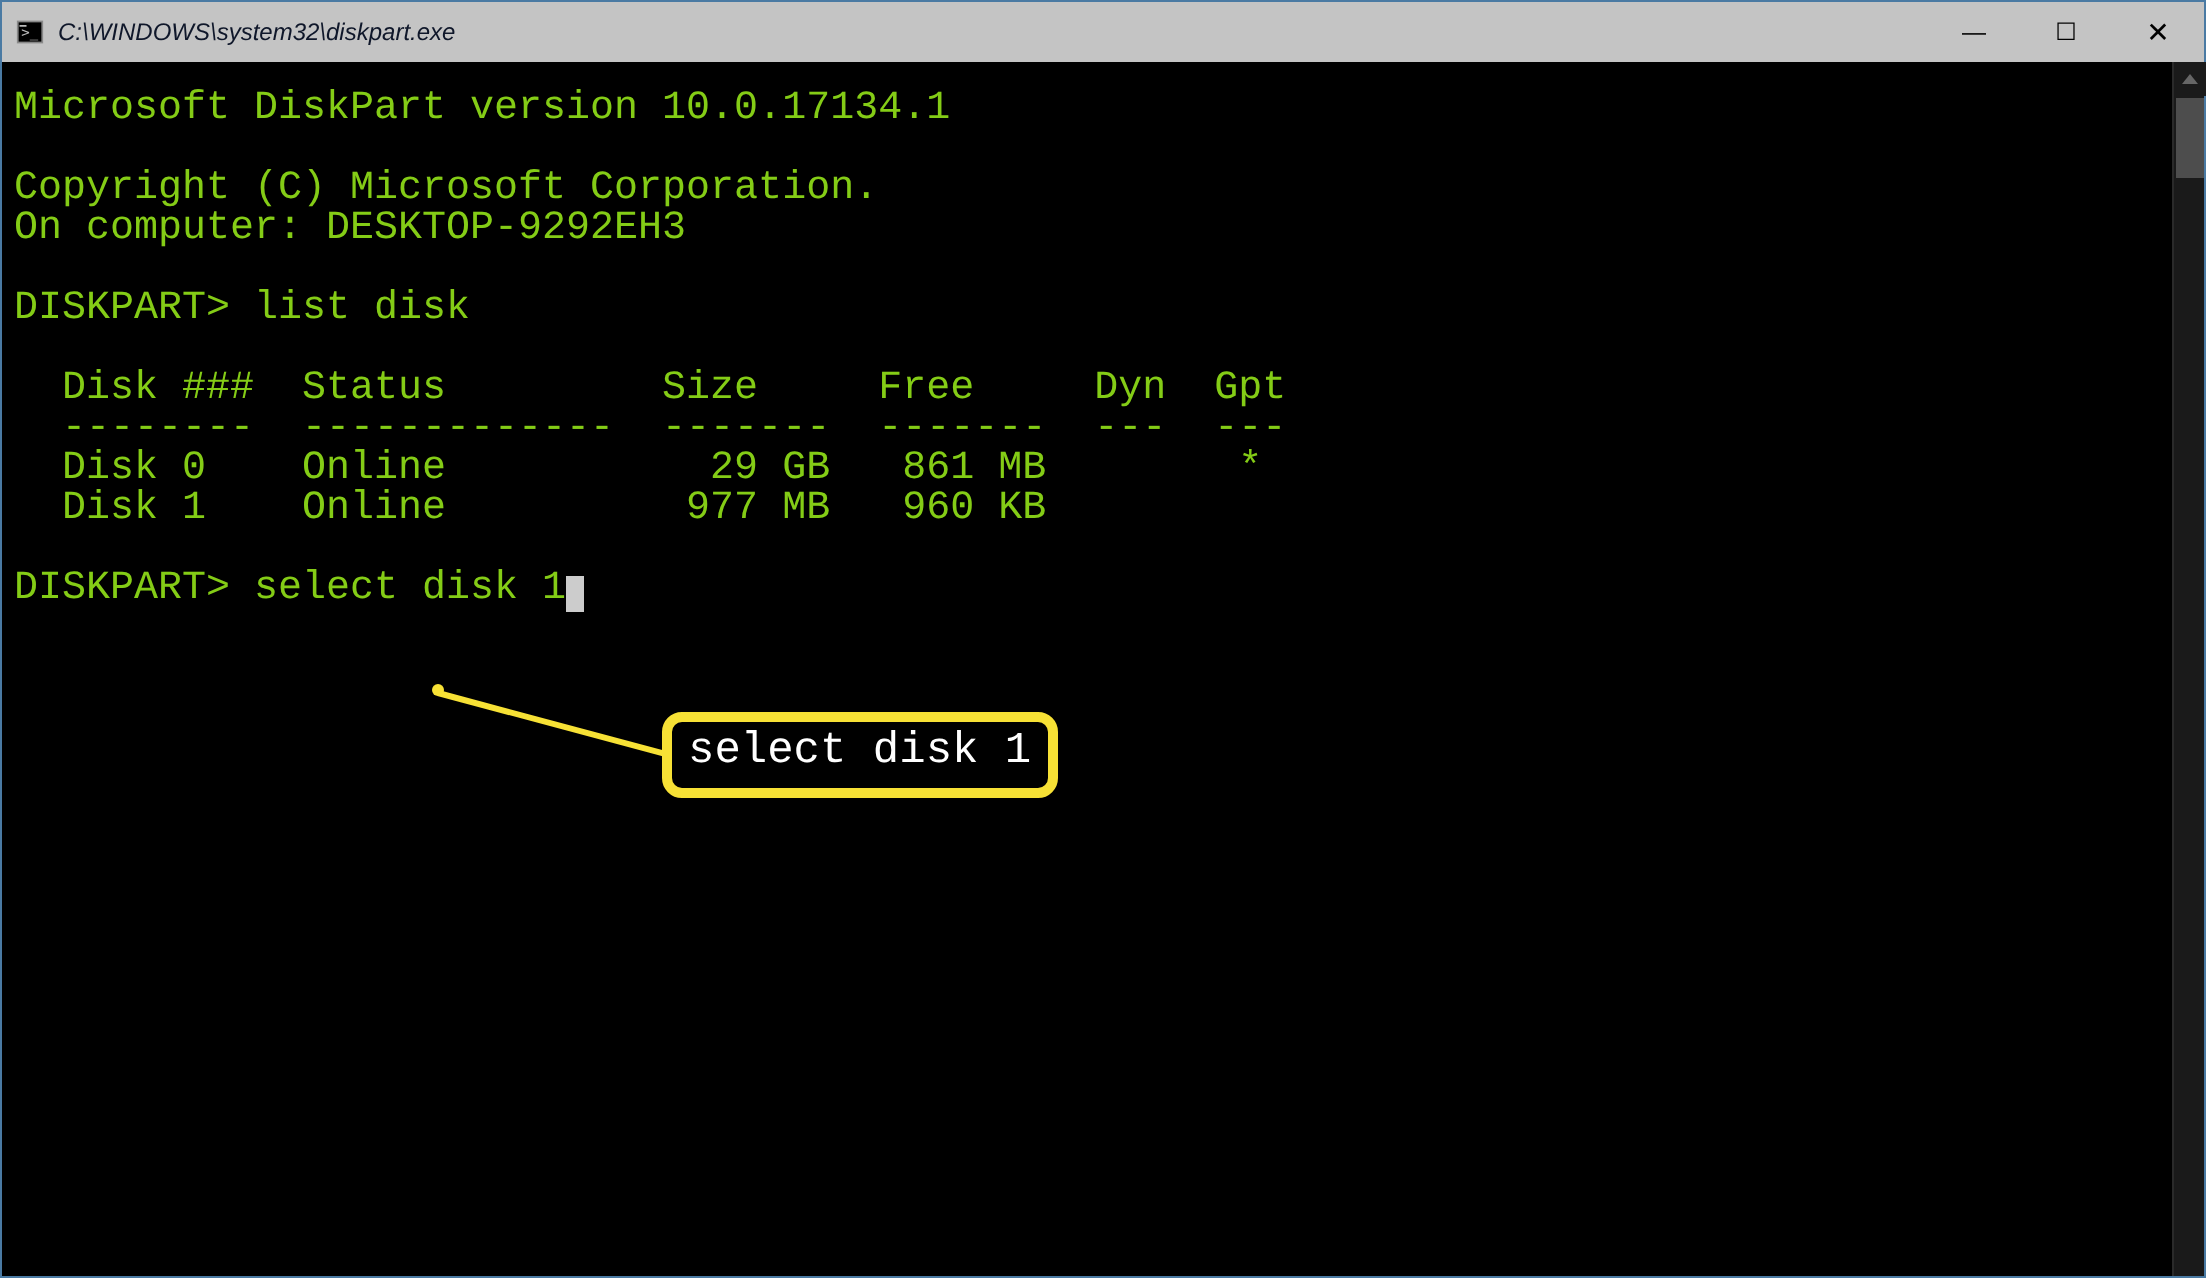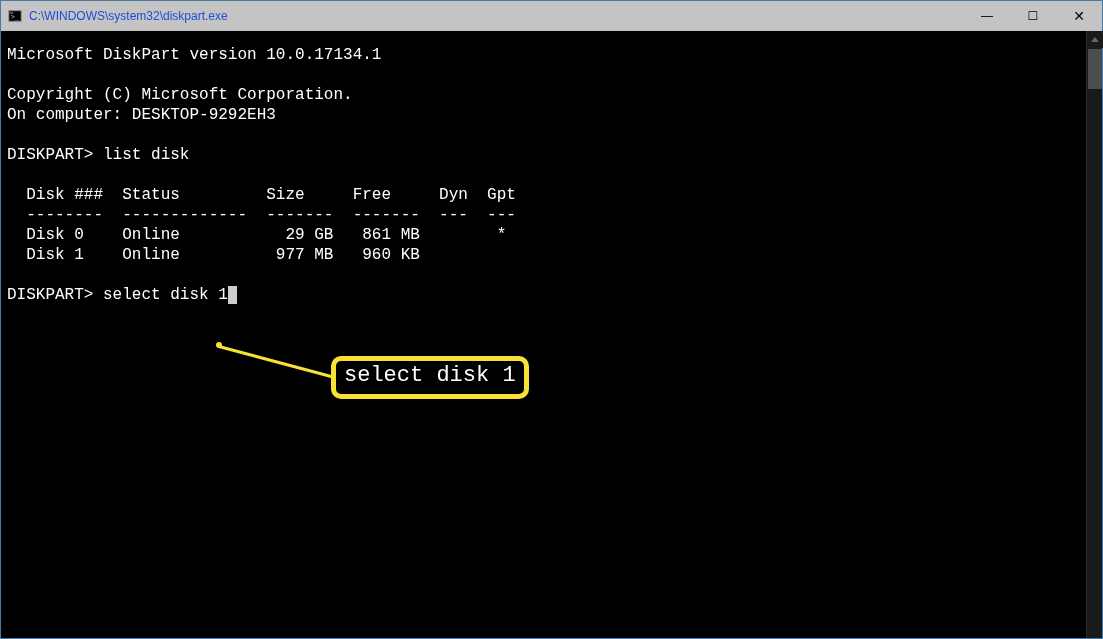--- a/index.html
+++ b/index.html
@@ -42,21 +42,22 @@
       align-items: center;
       justify-content: center;
     }
     .titlebar-icon svg {
       width: 14px;
       height: 14px;
     }
     .title-text {
       font-family: "Segoe UI", Tahoma, sans-serif;
       font-size: 12px;
-      color: #1d4ed8;
+      color: #0f172a;
+      font-style: italic;
     }
     .win-controls {
       position: absolute;
       right: 0;
       top: 0;
       height: 30px;
       display: flex;
     }
     .win-btn {
       width: 46px;
@@ -108,23 +109,23 @@
     }
     .scroll-thumb {
       width: 14px;
       height: 40px;
       background: #4d4d4d;
       position: absolute;
       top: 18px;
       left: 1px;
     }
     .terminal {
-      color: #ffffff;
+      color: #84cc16;
       font-family: Consolas, "Courier New", monospace;
-      font-size: 16px;
+      font-size: 20px;
       line-height: 20px;
       white-space: pre;
       padding: 14px 0 0 6px;
     }
     .prompt-row {
       display: inline;
     }
     .cursor {
       display: inline-block;
       width: 9px;

